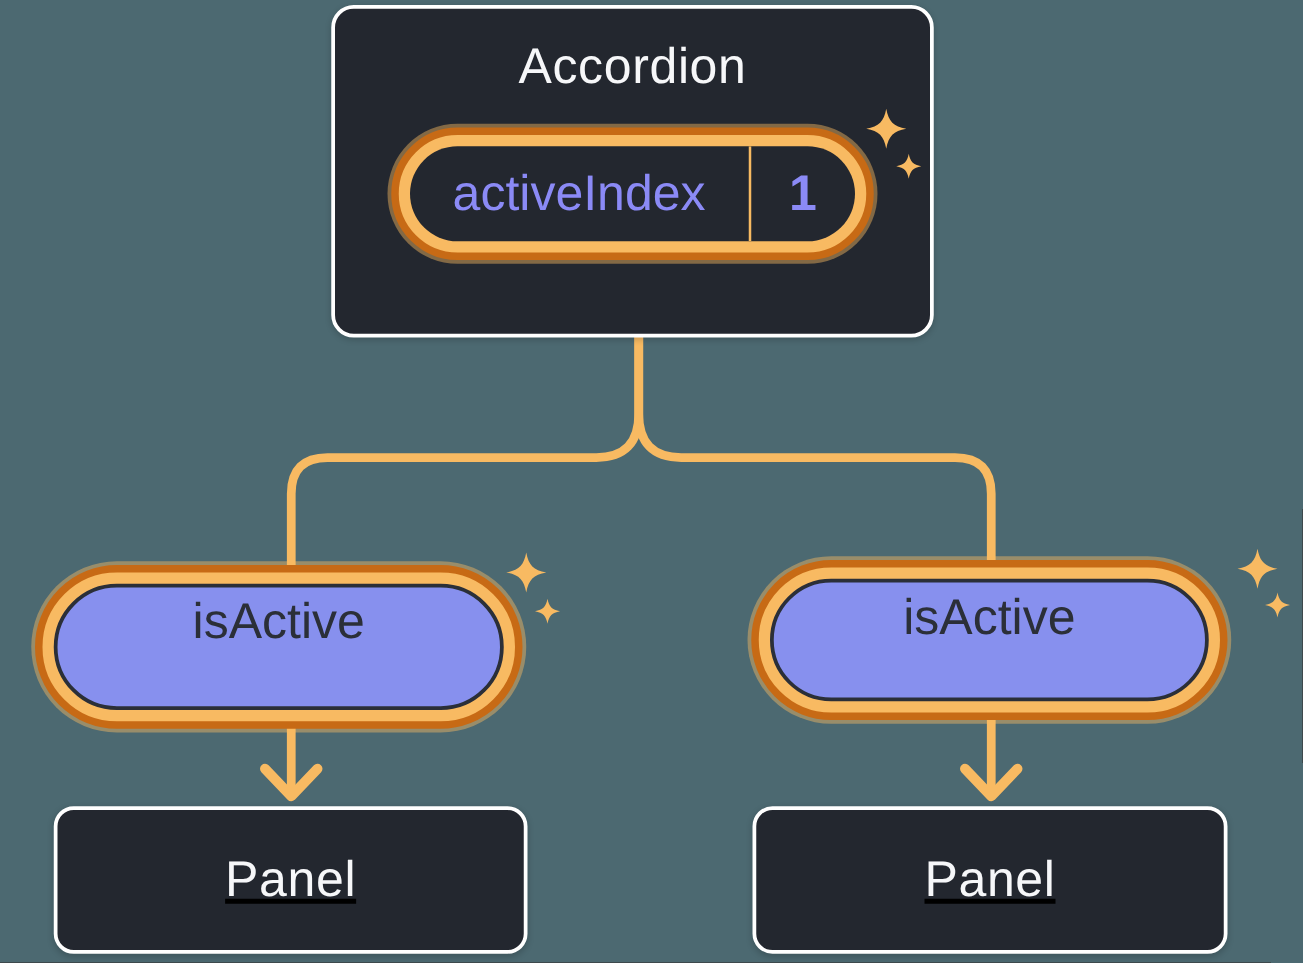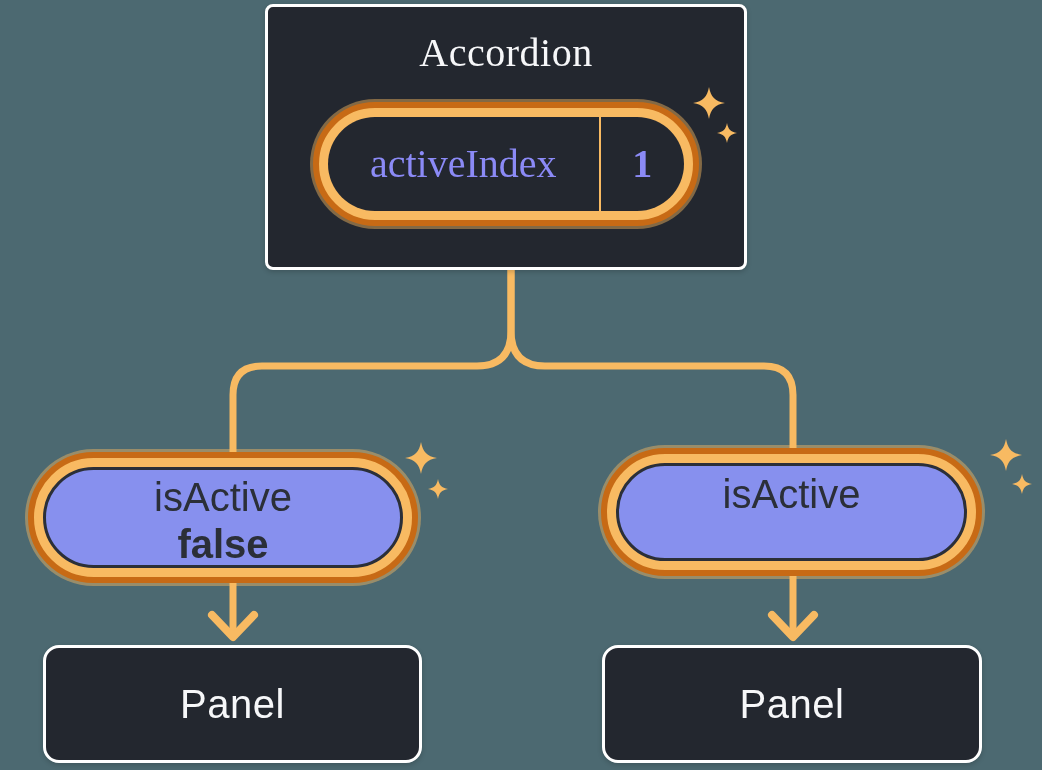--- a/index.html
+++ b/index.html
@@ -20,62 +20,62 @@
   .line{stroke:var(--orange-light); stroke-width:7; fill:none; stroke-linecap:round;}
   .chev{stroke:var(--orange-light); stroke-width:8; fill:none; stroke-linecap:round; stroke-linejoin:round;}
   .sparkle{fill:var(--orange-light);}
 
   .card{
     position:absolute; box-sizing:border-box;
     background:var(--card-bg);
     border:3px solid var(--card-border);
     box-shadow:0 2px 5px rgba(0,0,0,.18);
   }
-  .root-card{left:265px; top:4px; width:482px; height:266px; border-radius:8px; z-index:2;font-family:Liberation Serif, serif;}
+  .root-card{left:265px; top:4px; width:482px; height:266px; border-radius:18px; z-index:2;}
   .card-title{
     text-align:center; margin-top:24px;
     font-size:40px; font-weight:500; line-height:44px;
     color:var(--light-text); letter-spacing:.5px;
   }
 
   .ring{
     position:absolute; box-sizing:border-box; border-radius:999px;
     border:6px solid var(--orange-dark);
     background:var(--orange-light);
     padding:9px;
     box-shadow:0 0 0 3px rgba(248,186,98,.45);
   }
   .ring-inner{
     height:100%; border-radius:999px; display:flex; align-items:stretch;
     overflow:hidden; box-sizing:border-box;
   }
   .ring-inner.dark{background:var(--card-bg);}
   .ring-inner.purple{background:var(--purple-fill); border:3px solid var(--ink);flex-direction:column;}
 
-  .pill-top{left:50%; transform:translateX(-50%); top:95px; width:386px; height:124px; z-index:3;}
+  .pill-top{left:50%; transform:translateX(-50%); top:95px; width:386px; height:106px; z-index:3;}
   .pill-left{left:28px;  top:452px; width:390px; height:131px; z-index:2;}
   .pill-right{left:601px; top:448px; width:381px; height:128px; z-index:2;}
 
   .cell{display:flex; align-items:center; justify-content:center; min-width:0;}
   .vdiv{align-self:stretch;}
   .vdiv.orange{width:2px; background:var(--orange-light);}
   .vdiv.dark{width:3px; background:var(--ink);}
 
   .t{font-size:40px; line-height:1;}
   .t-purple{color:var(--purple-text);}
   .t-dark{color:var(--ink);}
   .bold{font-weight:700;}
 
   
   .pill-top  .cell.name{flex:0 0 76%;}  .pill-top  .cell.value{flex:1;}
   .pill-left .cell.name{flex:0 0 56%;}  .pill-left .cell.value{flex:1;}
   .pill-right .cell.name{flex:0 0 61%;} .pill-right .cell.value{flex:1;}
 
   .panel{
-    border-radius:16px; display:flex; align-items:center; justify-content:center; z-index:2;
+    border-radius:16px; display:flex; align-items:center; justify-content:center; z-index:2;text-decoration:underline;
   }
   .panel-left{left:43px;  top:645px; width:379px; height:118px;}
   .panel-right{left:602px; top:645px; width:380px; height:118px;}
   .panel-label{font-size:40px; font-weight:500; color:var(--light-text); letter-spacing:.5px;}
 </style>
 </head>
 <body>
 
 <div class="canvas">
 
@@ -100,23 +100,20 @@
       </div>
     </div>
   </div>
 
   <div class="ring pill-left">
     <div class="ring-inner purple">
       <div class="cell name">
         <span class="t t-dark">isActive</span>
       </div>
       <div class="vdiv dark"></div>
-      <div class="cell value">
-        <span class="t t-dark bold">false</span>
-      </div>
     </div>
   </div>
 
   <div class="ring pill-right">
     <div class="ring-inner purple">
       <div class="cell name">
         <span class="t t-dark">isActive</span>
       </div>
       <div class="vdiv dark"></div>
     </div>

